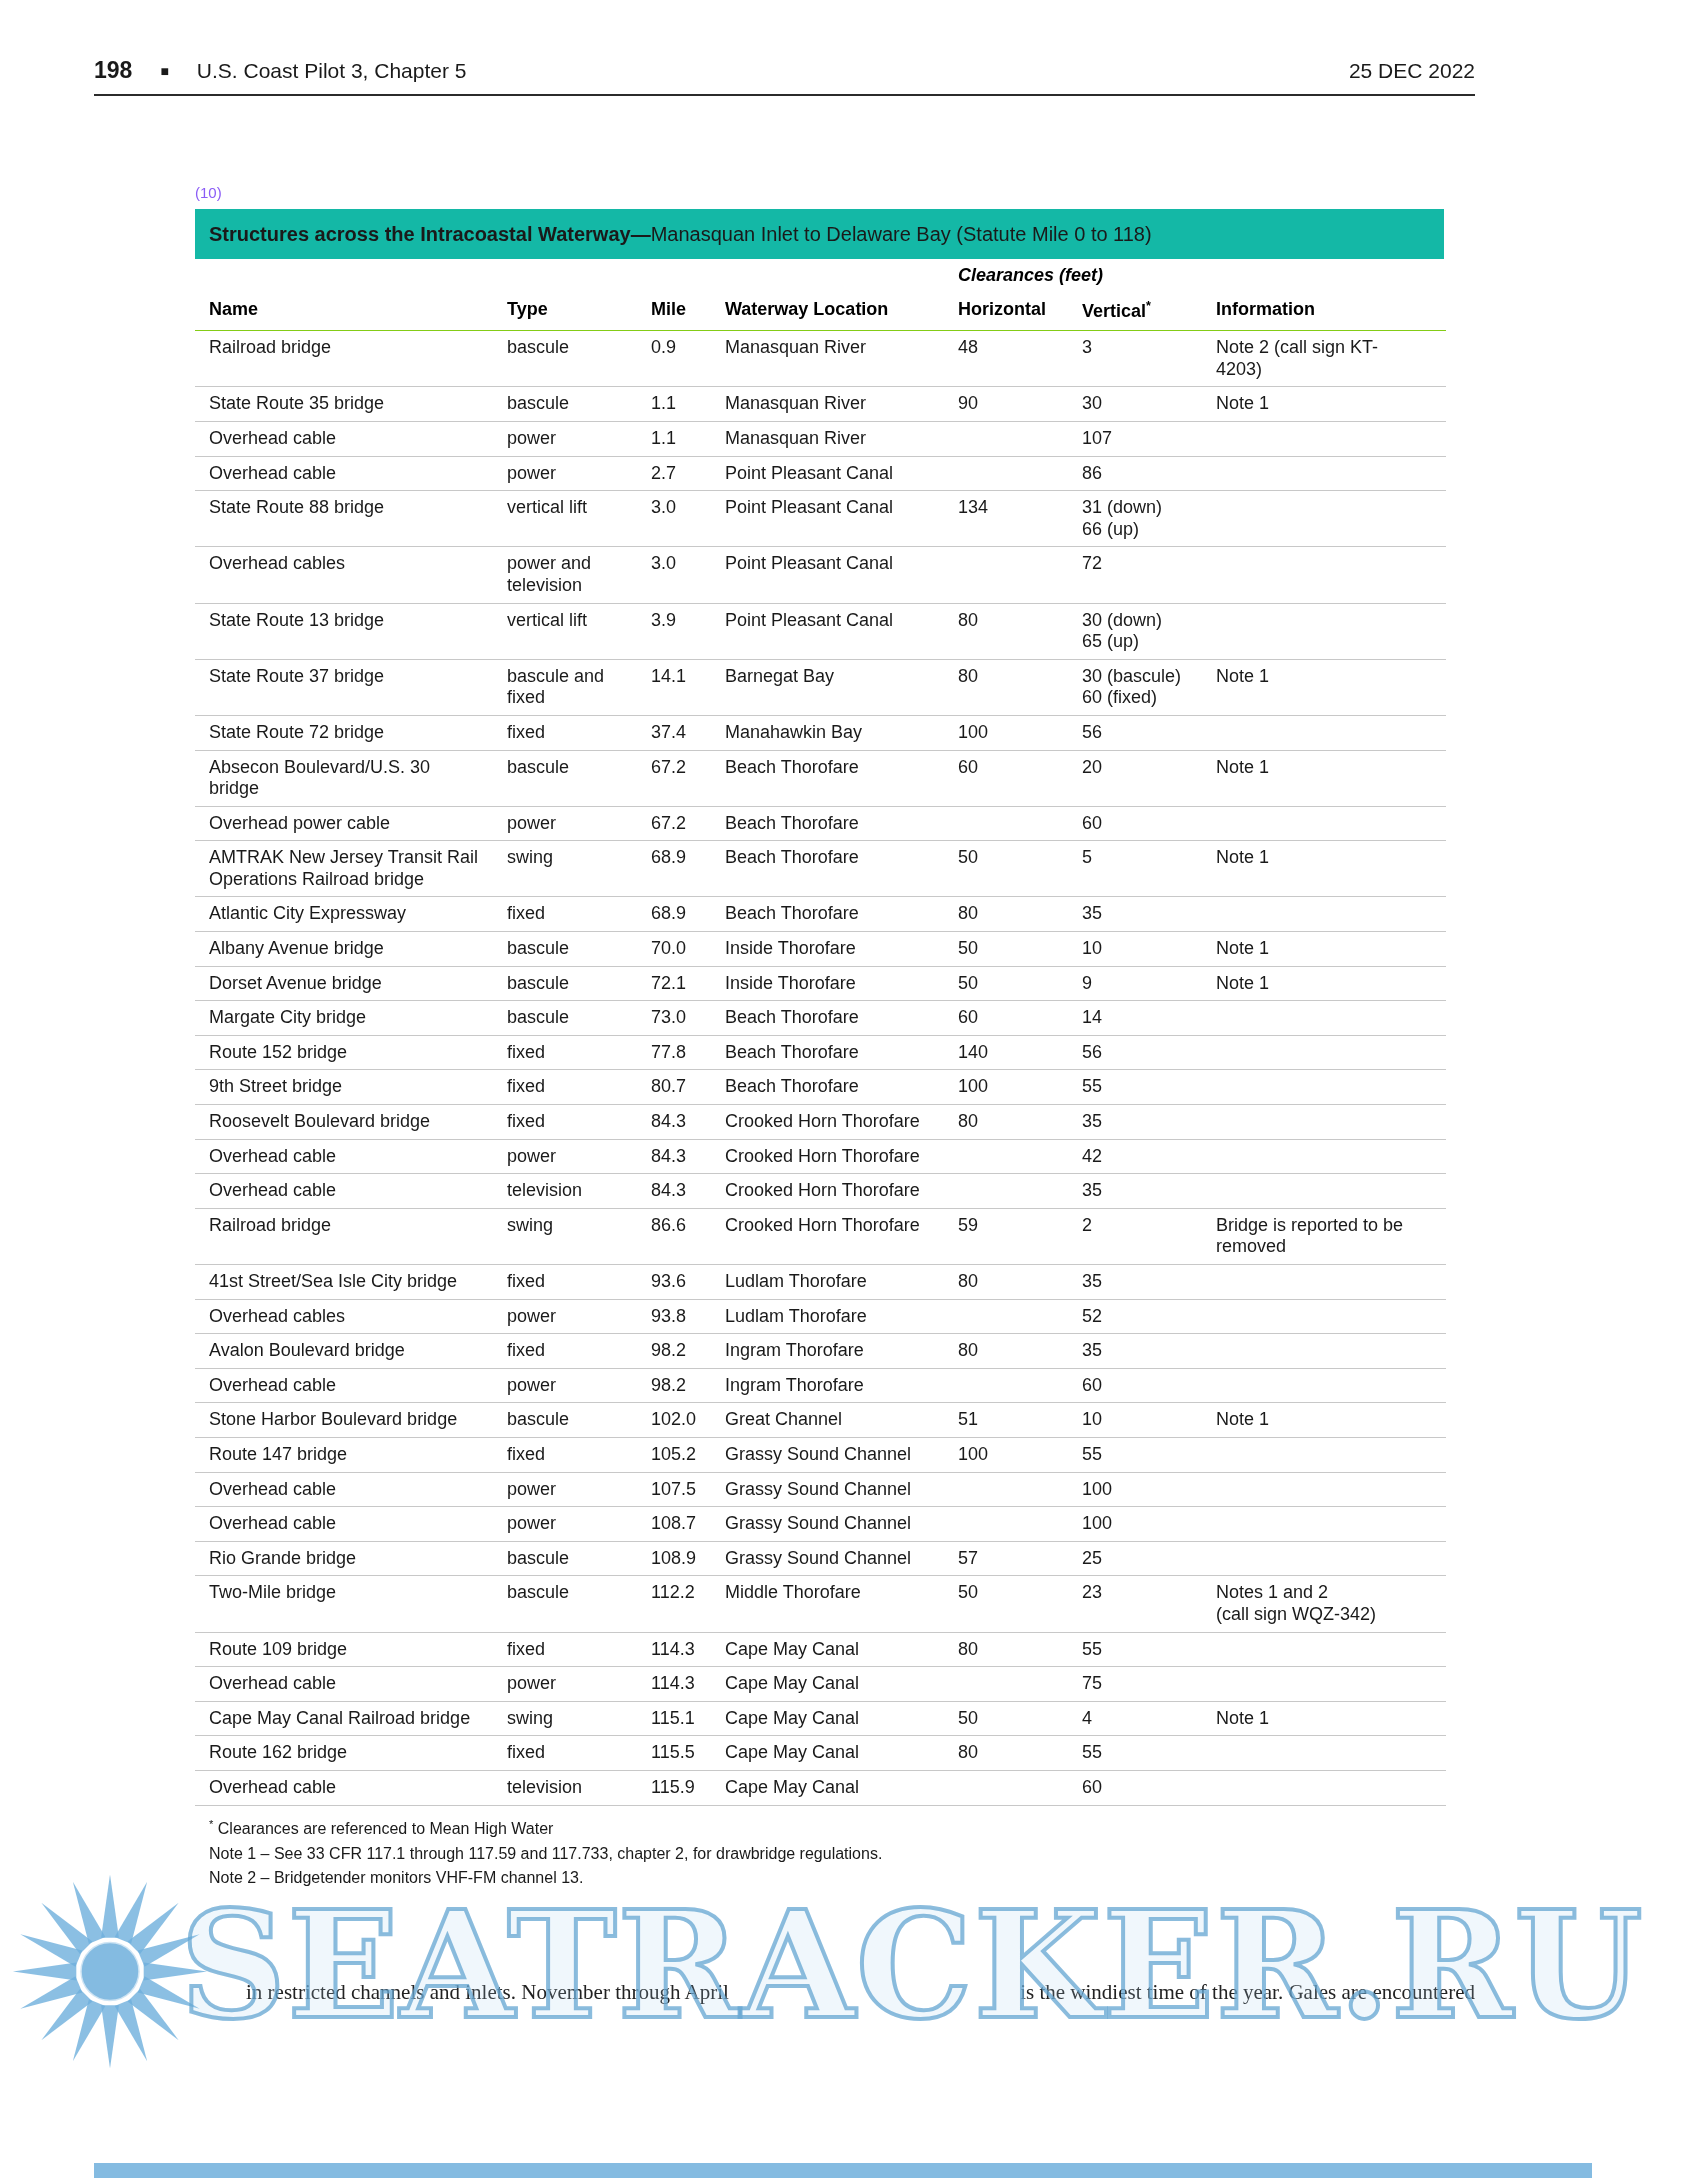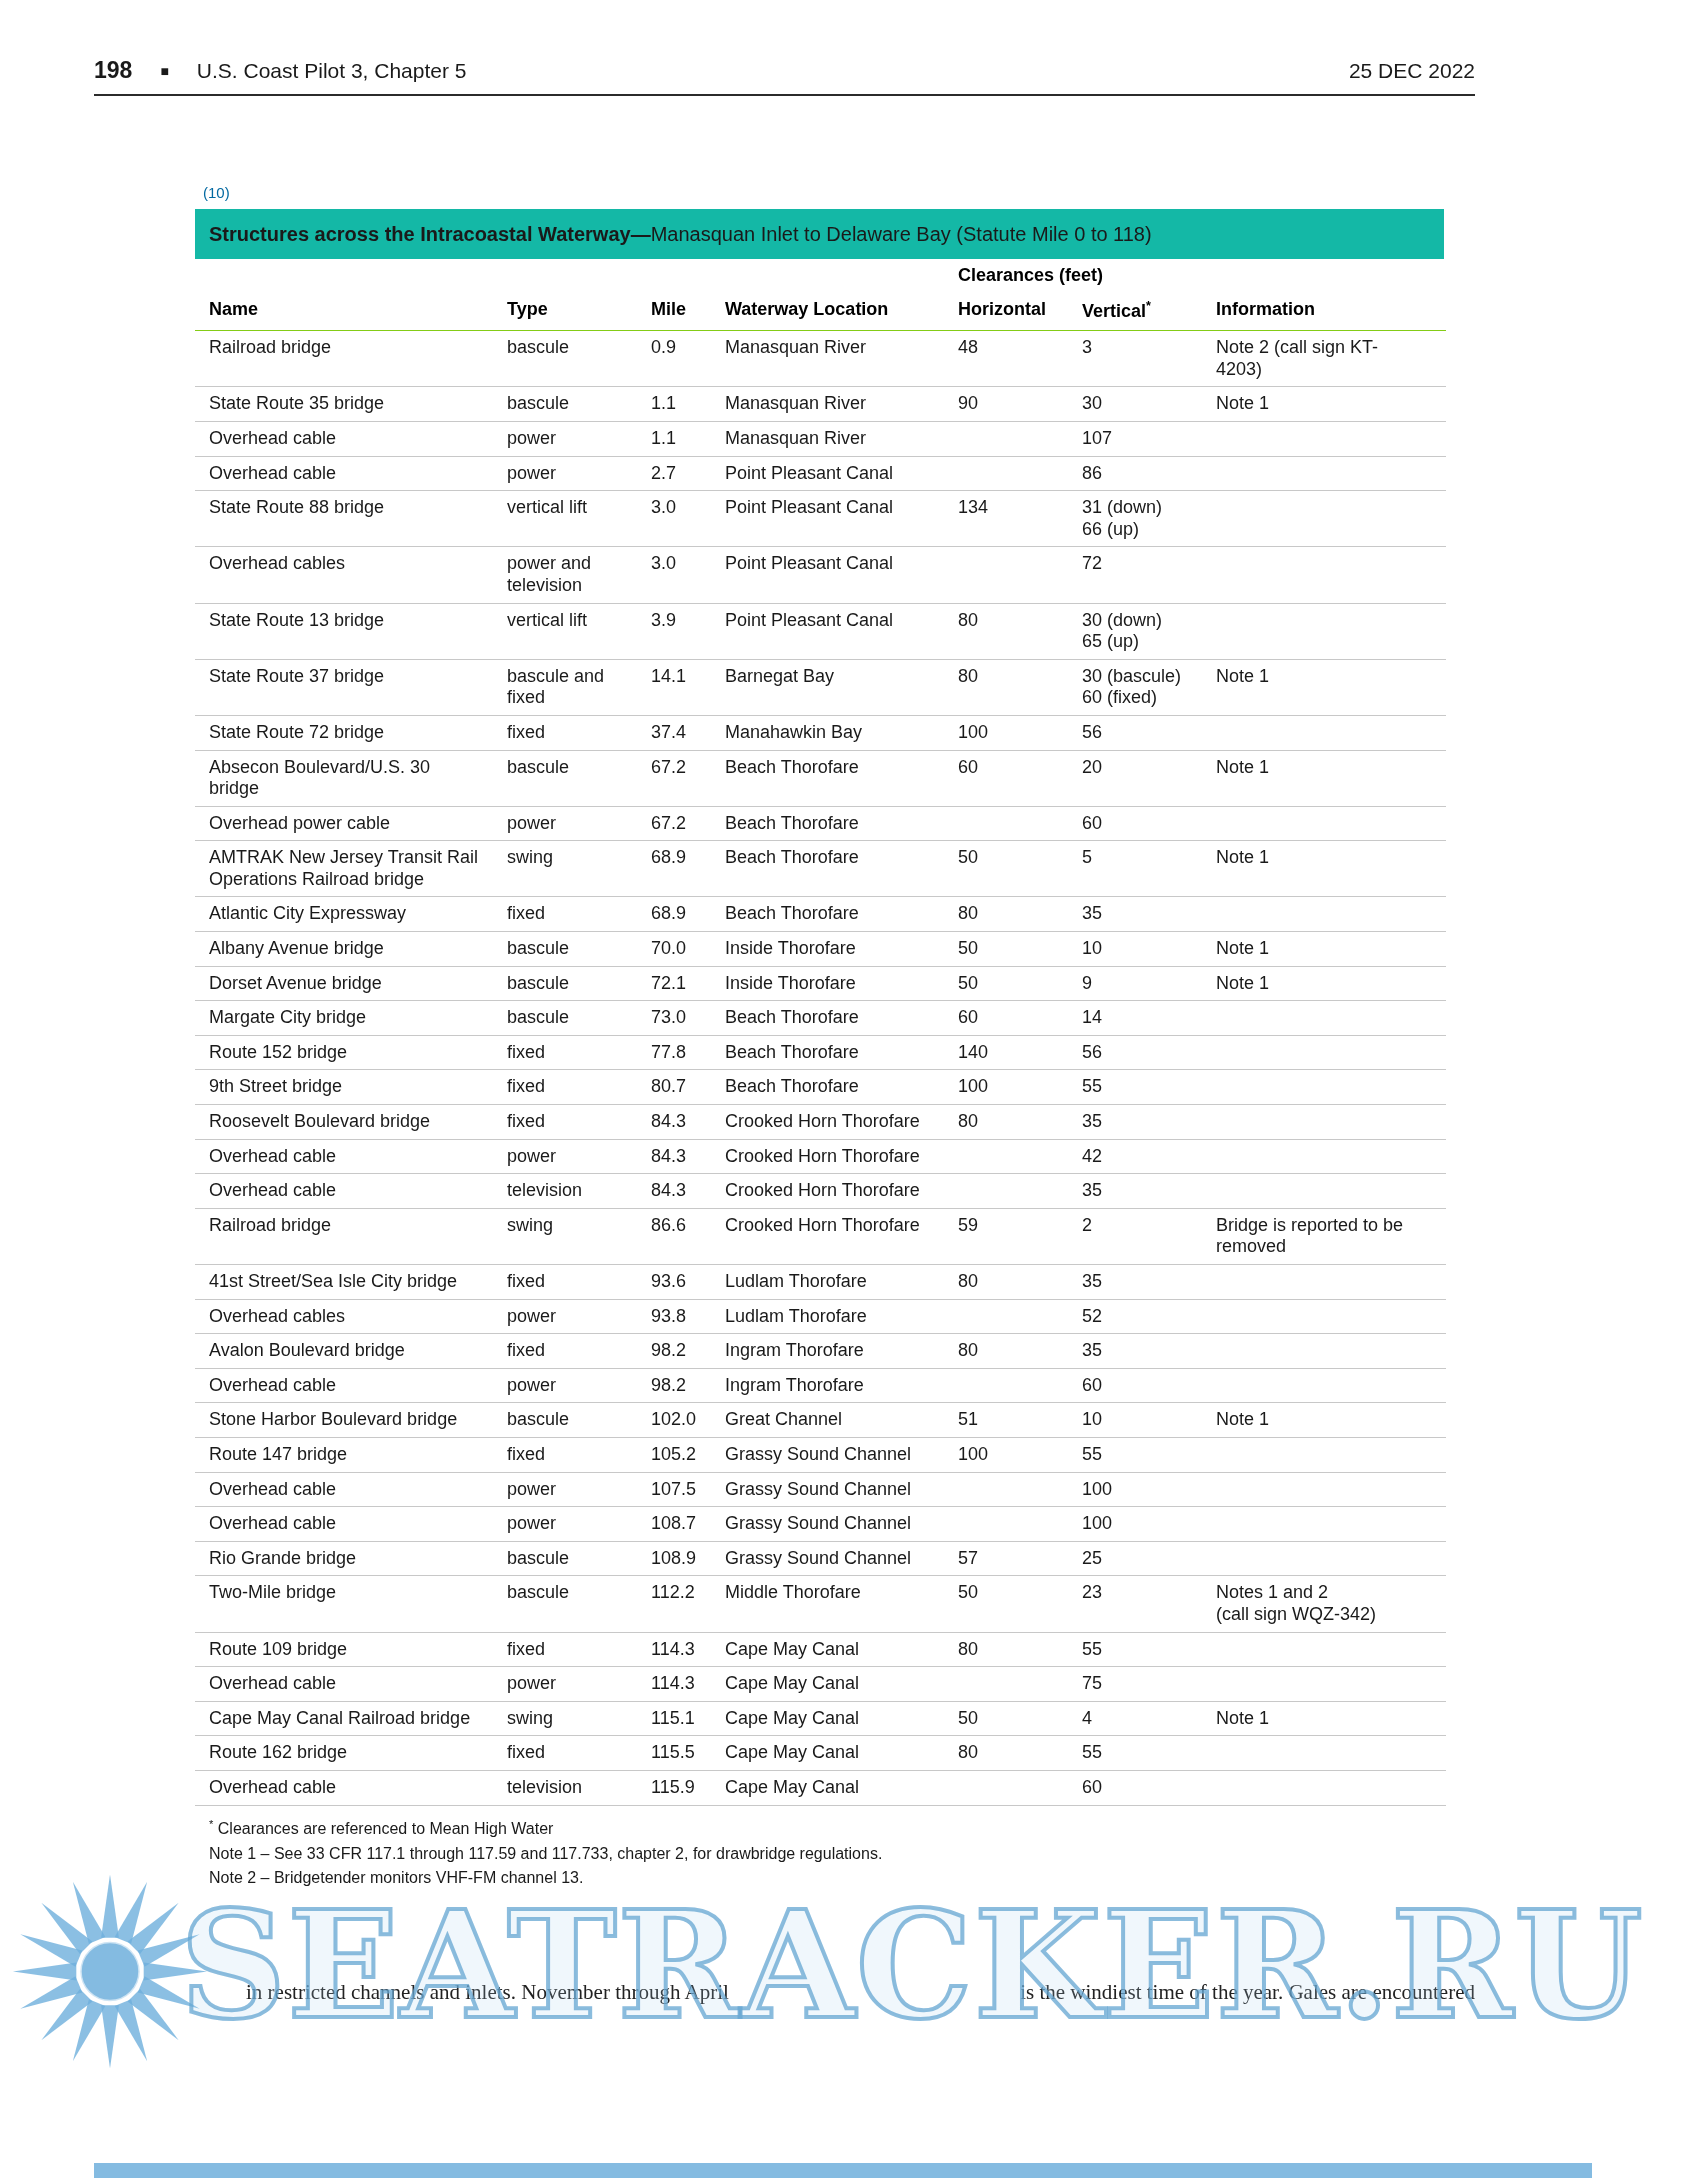--- a/index.html
+++ b/index.html
@@ -20,21 +20,21 @@
     font-size: 21px;
   }
   .header-left { display: flex; align-items: baseline; gap: 28px; }
   .page-number { font-weight: bold; font-size: 23px; }
   .header-bullet { font-size: 14px; position: relative; top: -2px; }
   .header-title { font-size: 21px; }
   .header-date { font-size: 21px; }
 
   
   .table-wrap { position: absolute; top: 184px; left: 195px; width: 1249px; }
-  .para-marker { font-size: 15px; color: #0369a1; margin-bottom: 8px; margin-left: 8px; }
+  .para-marker { font-size: 15px; color: #8b5cf6; margin-bottom: 8px; margin-left: 0; }
 
   .title-band {
     background: #14b8a6;
     padding: 13px 14px;
     font-size: 20px;
     line-height: 1.2;
   }
   .title-band b { font-weight: bold; }
 
   table.structures {
@@ -54,21 +54,21 @@
   th, td {
     text-align: left;
     vertical-align: top;
     padding: 6px 8px 6px 0;
     line-height: 1.2;
   }
   th { font-weight: bold; color: #000; }
   td { white-space: pre-line; }
   th:first-child, td:first-child { padding-left: 14px; }
 
-  tr.clearances-row th { border: none; padding-bottom: 6px; }
+  tr.clearances-row th { border: none; padding-bottom: 6px; font-style: italic; }
   th.clearances-group { border-bottom: 2px solid #3a3a3a; }
 
   tr.col-header-row th { border-bottom: 1px solid #84cc16; padding-bottom: 8px; }
   tbody tr td { border-bottom: 1px solid #c8c8c8; }
   sup { font-size: 0.7em; }
 
   
   .footnotes { margin-top: 10px; font-size: 16px; line-height: 1.55; padding-left: 14px; }
 
   

